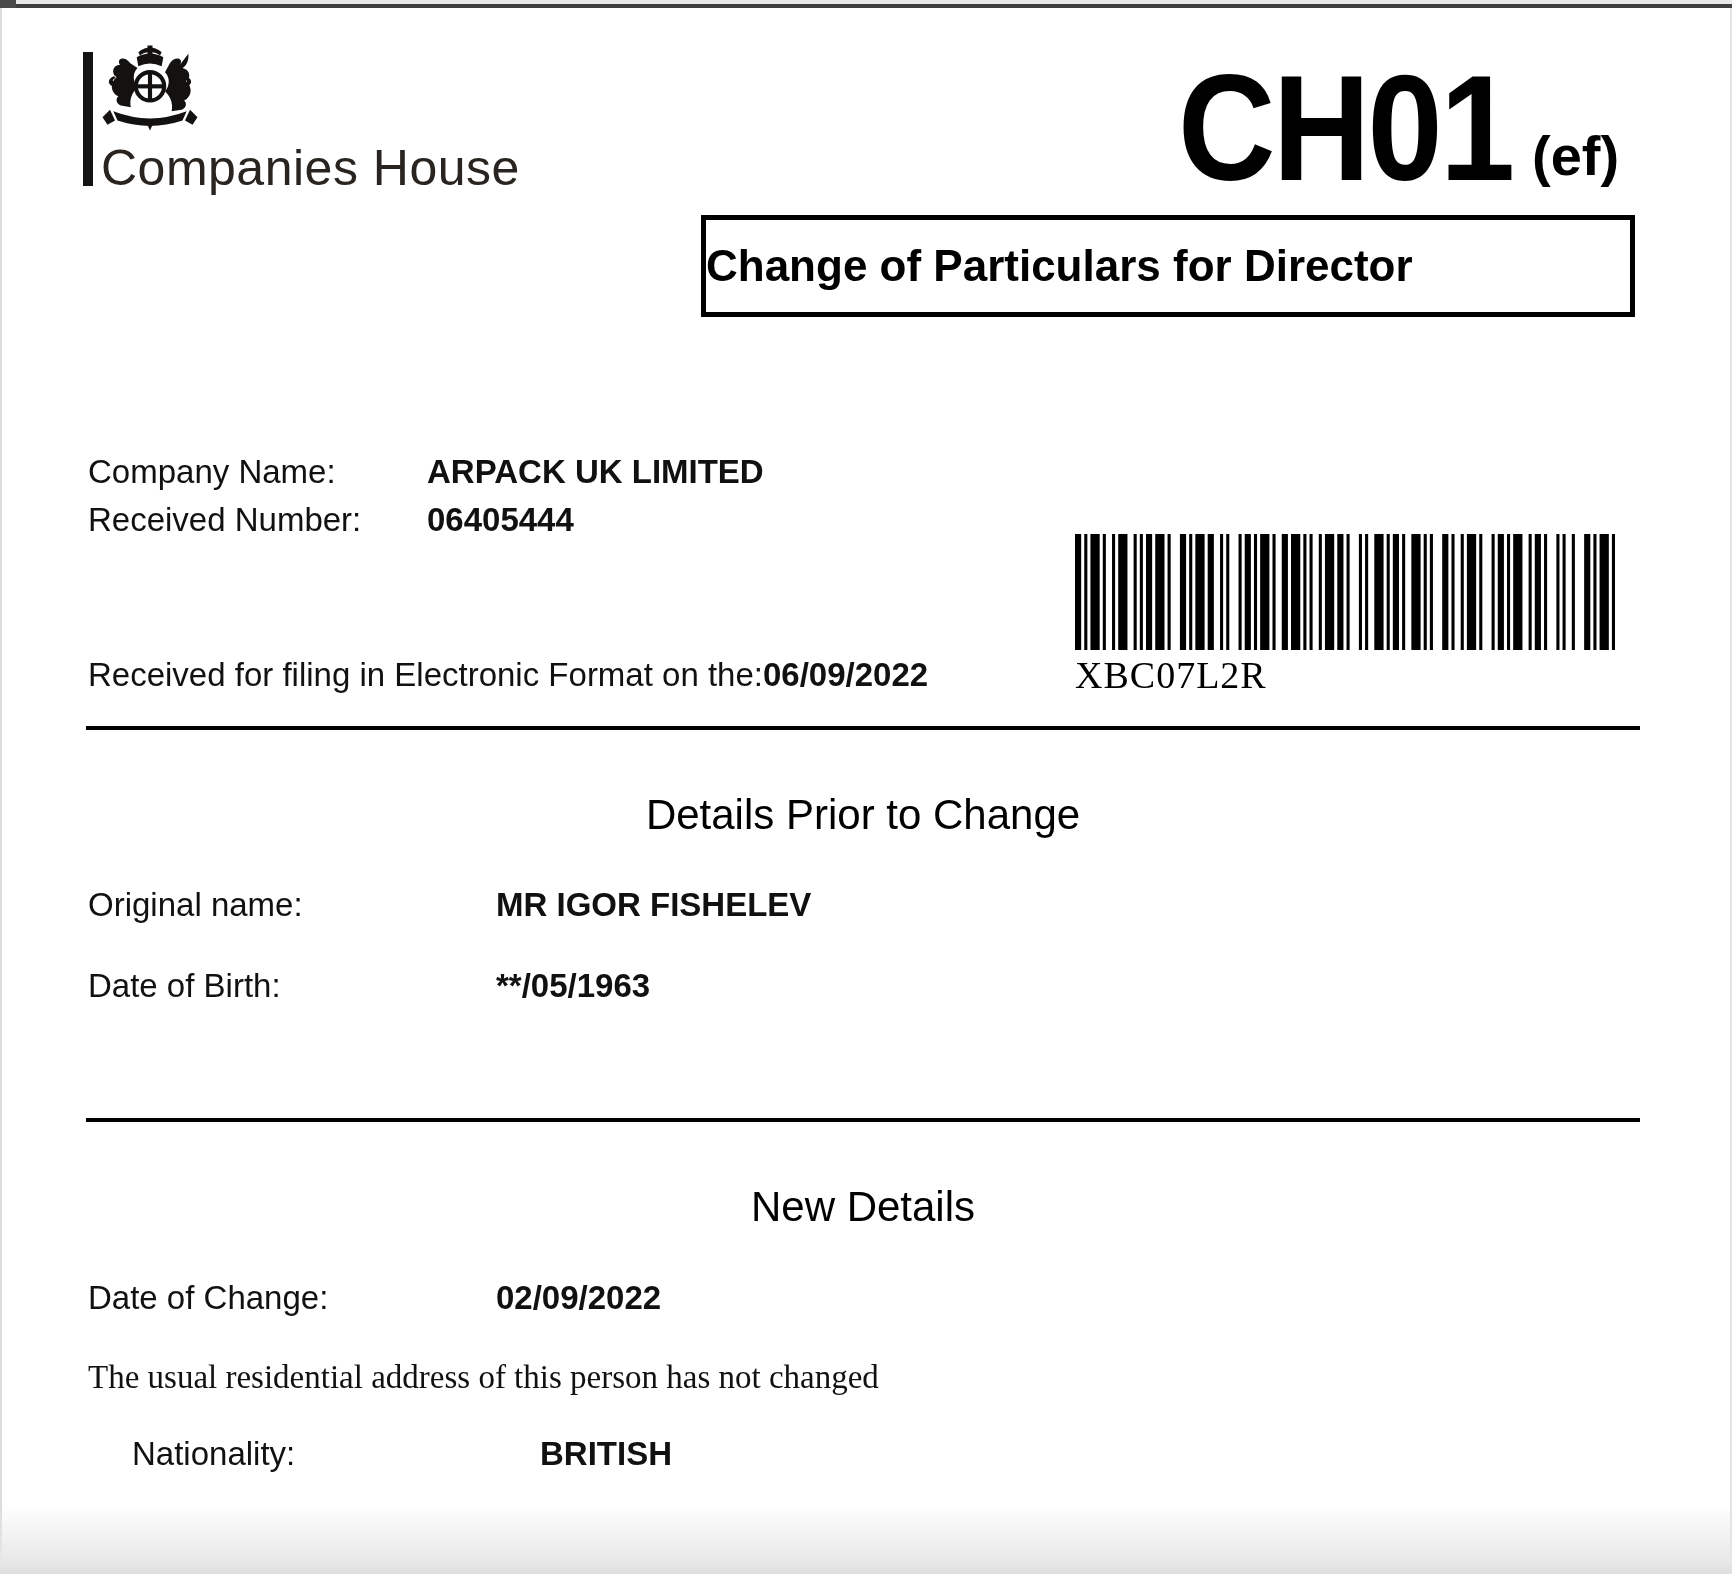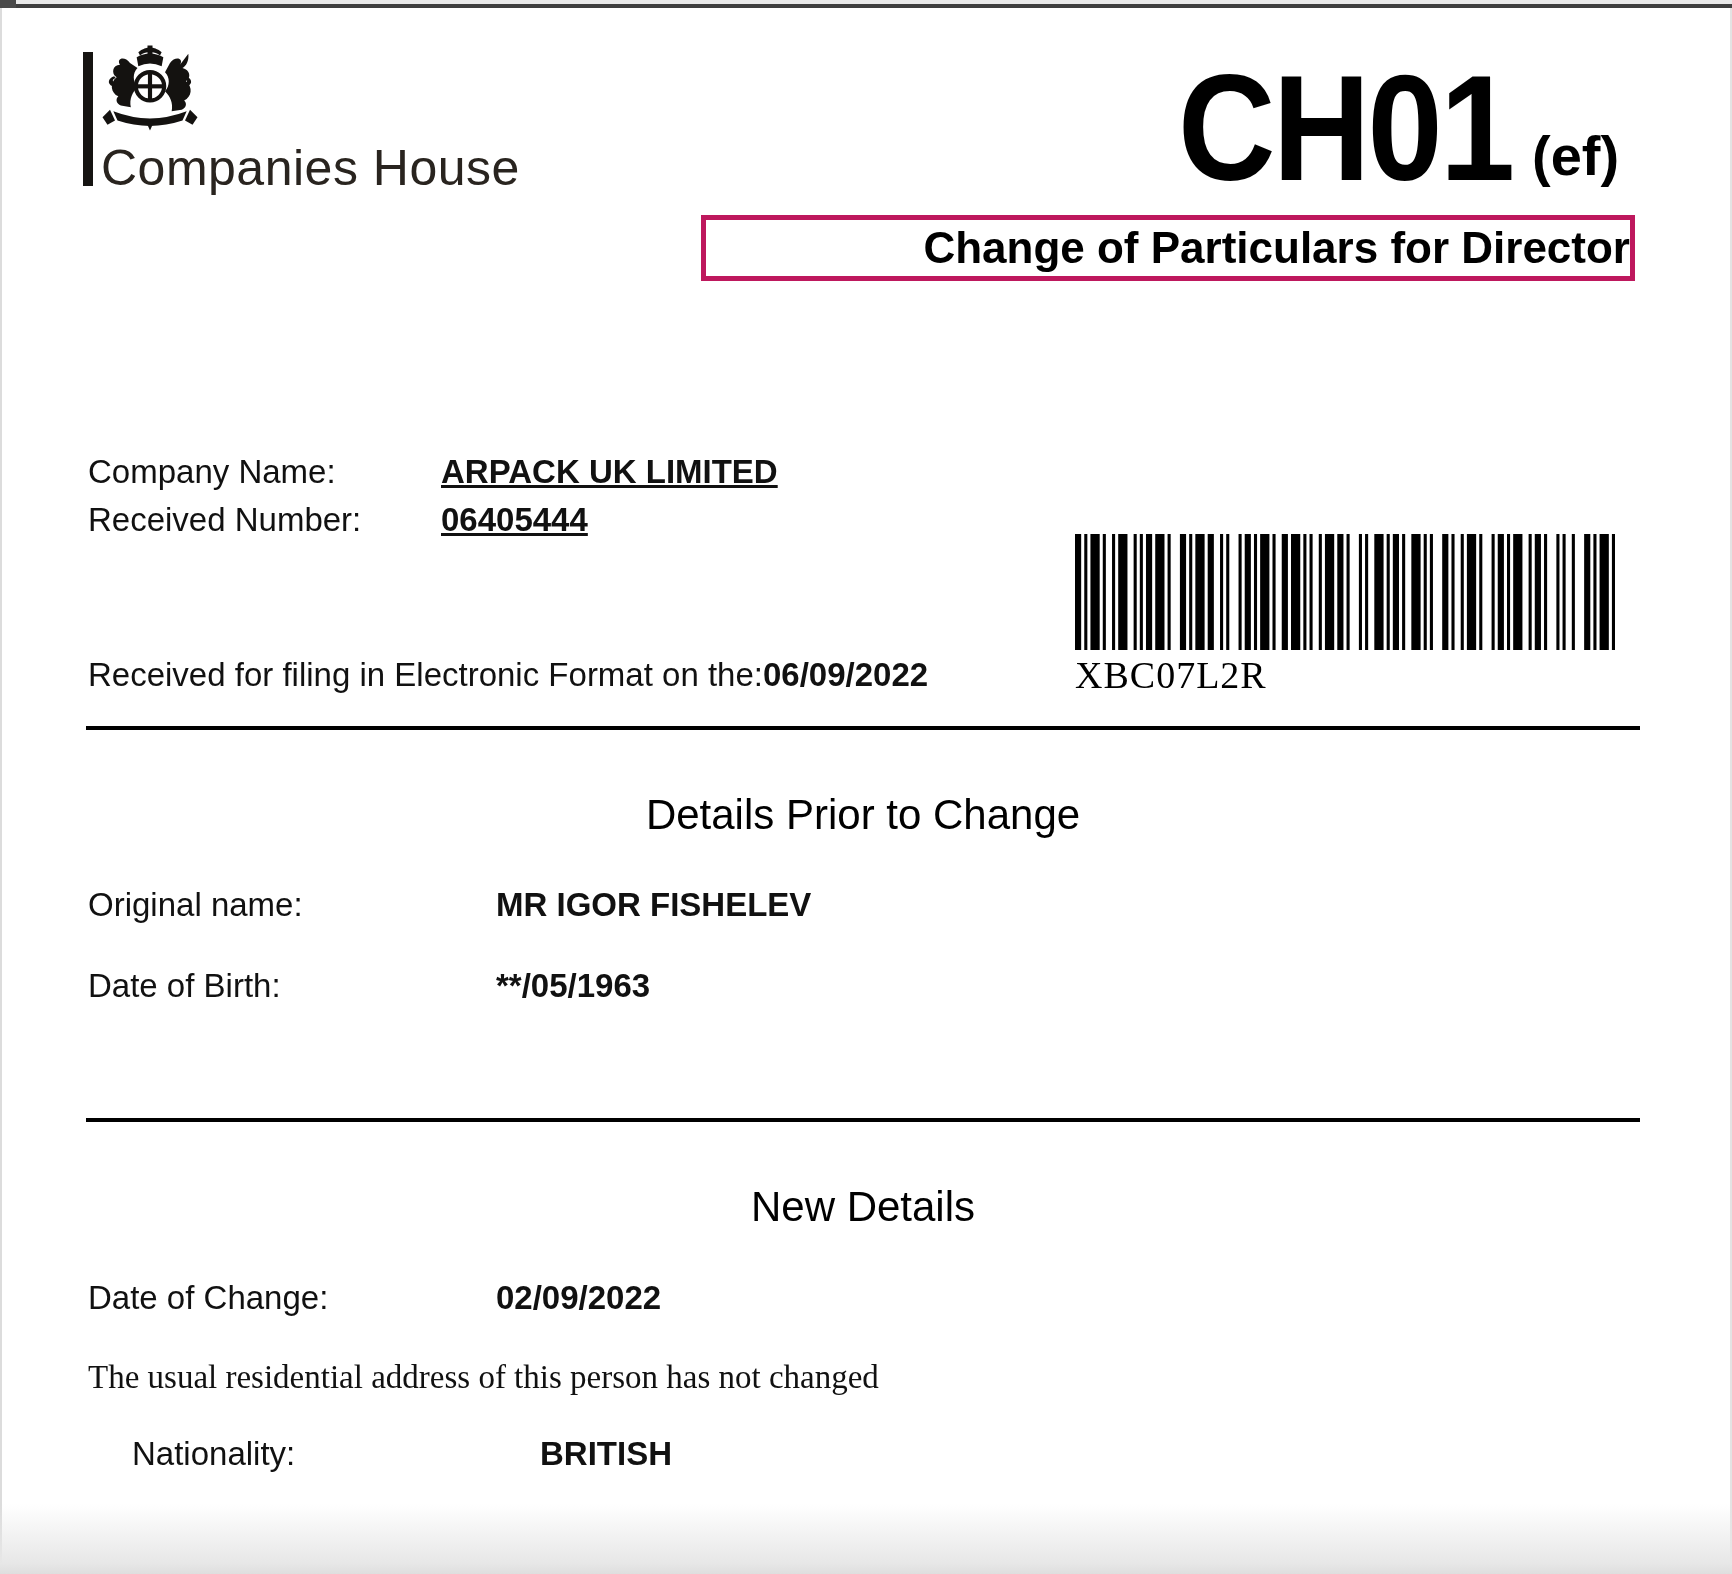--- a/index.html
+++ b/index.html
@@ -17,28 +17,28 @@
     background:linear-gradient(to bottom, rgba(233,233,233,0) 0%, #e7e7e7 85%, #dedede 100%);}
   
   .logo-bar{position:absolute;left:83px;top:52px;width:10px;height:134px;background:#161412;}
   .crest{position:absolute;left:100px;top:44px;width:100px;height:88px;}
   .logo-text{position:absolute;left:101px;top:143px;font-size:50px;line-height:1;color:#29241f;letter-spacing:0.5px;white-space:nowrap;}
   
   .form-code{position:absolute;left:1178px;top:53px;font-size:150px;line-height:1;font-weight:bold;
     letter-spacing:-3px;transform:scaleX(0.9);transform-origin:top left;white-space:nowrap;color:#000;}
   .form-code-suffix{position:absolute;left:1532px;top:128px;font-size:56px;line-height:1;font-weight:bold;color:#000;white-space:nowrap;}
   
-  .title-box{position:absolute;left:701px;top:215px;width:934px;height:66px;border:5px solid #be185d;
-    box-sizing:border-box;display:flex;align-items:center;justify-content:flex-end;}
+  .title-box{position:absolute;left:701px;top:215px;width:934px;height:102px;border:5px solid #000000;
+    box-sizing:border-box;display:flex;align-items:center;justify-content:flex-start;}
   .title-box span{font-size:44px;font-weight:bold;color:#000;white-space:nowrap;}
   
   .row{position:absolute;left:0;top:0;width:1732px;height:40px;font-size:33px;line-height:1.2;}
   .row .lbl{position:absolute;left:88px;white-space:nowrap;}
   .row .val{position:absolute;font-weight:bold;white-space:nowrap;}
-  .val-a{left:441px;text-decoration:underline;}
+  .val-a{left:427px;}
   .val-b{left:496px;}
   
   .barcode-svg{position:absolute;left:1075px;top:534px;width:540px;height:116px;}
   .barcode-text{position:absolute;left:1075px;top:656px;font-family:"Liberation Serif","DejaVu Serif",serif;
     font-size:38px;line-height:1;color:#000;letter-spacing:1px;white-space:nowrap;}
   
   .received{position:absolute;left:88px;top:655px;font-size:33px;line-height:1.2;white-space:nowrap;}
   .received b{text-align:right;}
   
   .hr{position:absolute;left:86px;width:1554px;height:4px;background:#000;}

